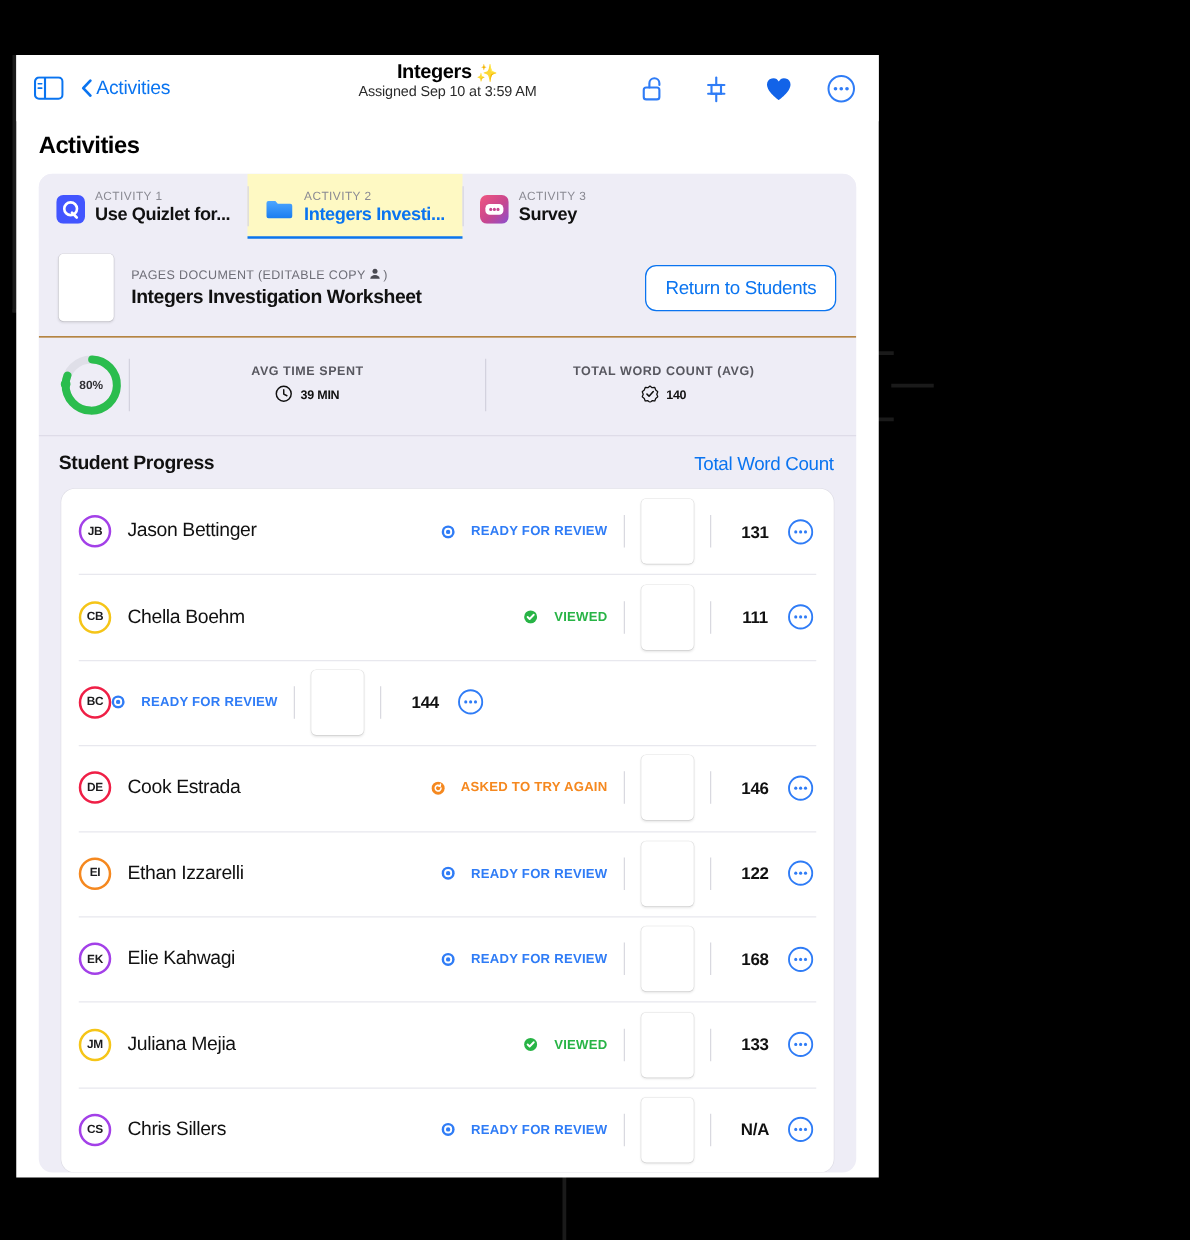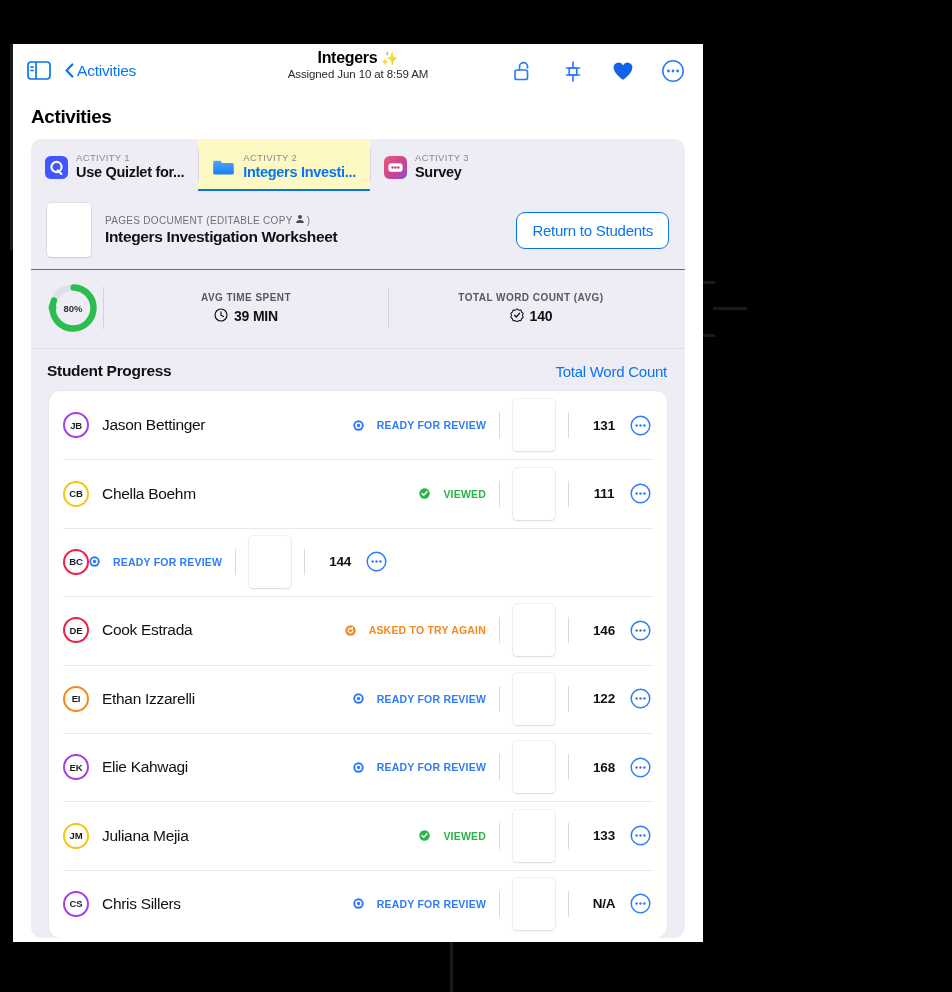--- a/index.html
+++ b/index.html
@@ -113,21 +113,21 @@
   .ring-pct {
     position: absolute; inset: 0; display: flex; align-items: center;
     justify-content: center; font-size: 9.5px; font-weight: bold; color: #2f2f33;
   }
   .stat-div { width: 1px; height: 42px; background: #d3d2de; margin: 0 4px; }
   .stat-cell {
     flex: 1 1 0; display: flex; flex-direction: column; align-items: center; gap: 5px;
   }
   .stat-label { font-size: 10px; color: #57575f; letter-spacing: .45px; font-weight: bold; }
   .stat-value {
-    font-size: 14px; font-weight: bold; color: #111;
+    font-size: 10px; font-weight: bold; color: #111;
     display: flex; align-items: center; gap: 6px; letter-spacing: -.2px;
   }
 
   
   .sp-head {
     display: flex; align-items: center; justify-content: space-between;
     padding: 13px 18px 11px 16px;
   }
   .sp-title { font-size: 15.5px; font-weight: bold; color: #111; letter-spacing: -.3px; }
   .sp-link { font-size: 15px; color: #0a74f0; letter-spacing: -.25px; }
@@ -228,21 +228,21 @@
           </span>
           <span class="back-text">Activities</span>
         </span>
       </div>
 
       <div class="nav-title-wrap">
         <div class="nav-title">
           <span>Integers</span>
           <span class="sparkle">✨</span>
         </div>
-        <div class="nav-sub">Assigned Jun 10 at 8:59 AM</div>
+        <div class="nav-sub">Assigned Sep 10 at 3:59 AM</div>
       </div>
 
       <div class="nav-right">
         <span class="nav-icon">
           <svg viewBox="0 0 24 24" width="24" height="24">
             <rect x="4" y="11" width="12.5" height="9.5" rx="2" fill="none" stroke="#2f7cf6" stroke-width="1.7"></rect>
             <path d="M8.5 11 V7.6 a4 4 0 0 1 8 0 V9" fill="none" stroke="#2f7cf6" stroke-width="1.7" stroke-linecap="round"></path>
           </svg>
         </span>
         <span class="nav-icon">

